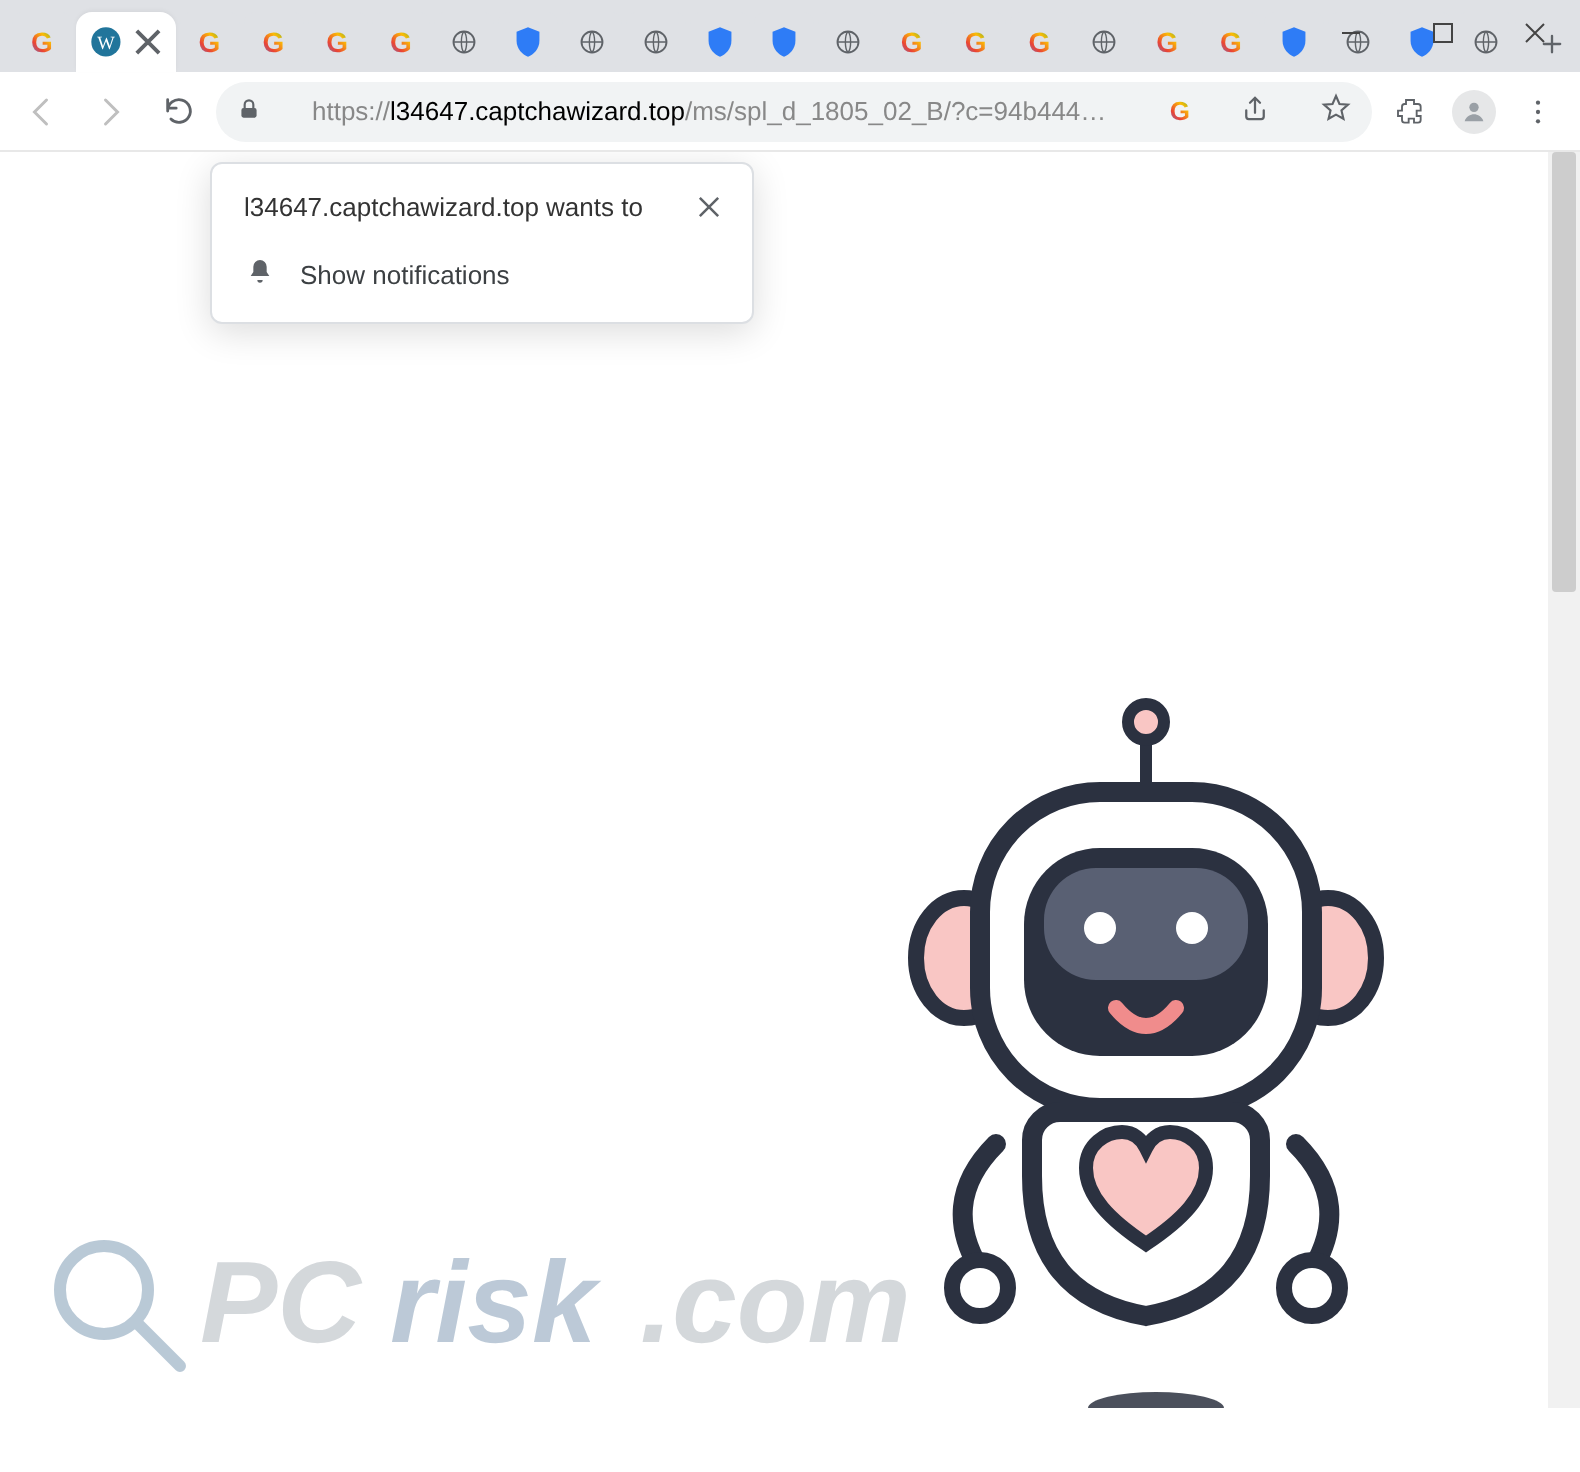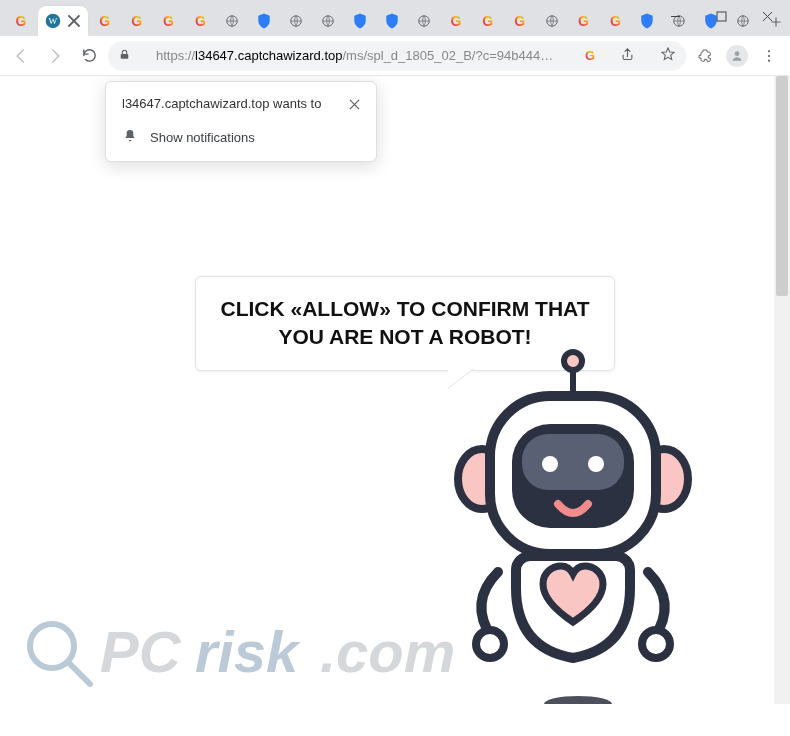--- a/index.html
+++ b/index.html
@@ -322,25 +322,20 @@
           </svg></div>
     </div>
     <div class="perm-row">
       <span><svg viewBox="0 0 24 24" width="16" height="16">
             <path d="M12 3a5 5 0 0 0-5 5v4l-2 3h14l-2-3V8a5 5 0 0 0-5-5zM10 18a2 2 0 0 0 4 0" fill="#5f6368"></path>
           </svg></span>
       <span>Show notifications</span>
     </div>
   </div>
 
-  <div class="bubble">
-    <div class="bubble-text">CLICK «ALLOW» TO CONFIRM THAT YOU ARE NOT A ROBOT!</div>
-    <div class="bubble-tail-border"></div>
-    <div class="bubble-tail"></div>
-  </div>
 
   <div class="robot">
     <svg viewBox="0 0 260 360">
 
       <line x1="133" y1="5" x2="133" y2="38" stroke="#2b3140" stroke-width="6"></line>
       <circle cx="133" cy="5" r="9" fill="#f9c6c4" stroke="#2b3140" stroke-width="6"></circle>
 
       <ellipse cx="42" cy="123" rx="24" ry="30" fill="#f9c6c4" stroke="#2b3140" stroke-width="8"></ellipse>
       <ellipse cx="224" cy="123" rx="24" ry="30" fill="#f9c6c4" stroke="#2b3140" stroke-width="8"></ellipse>
 

